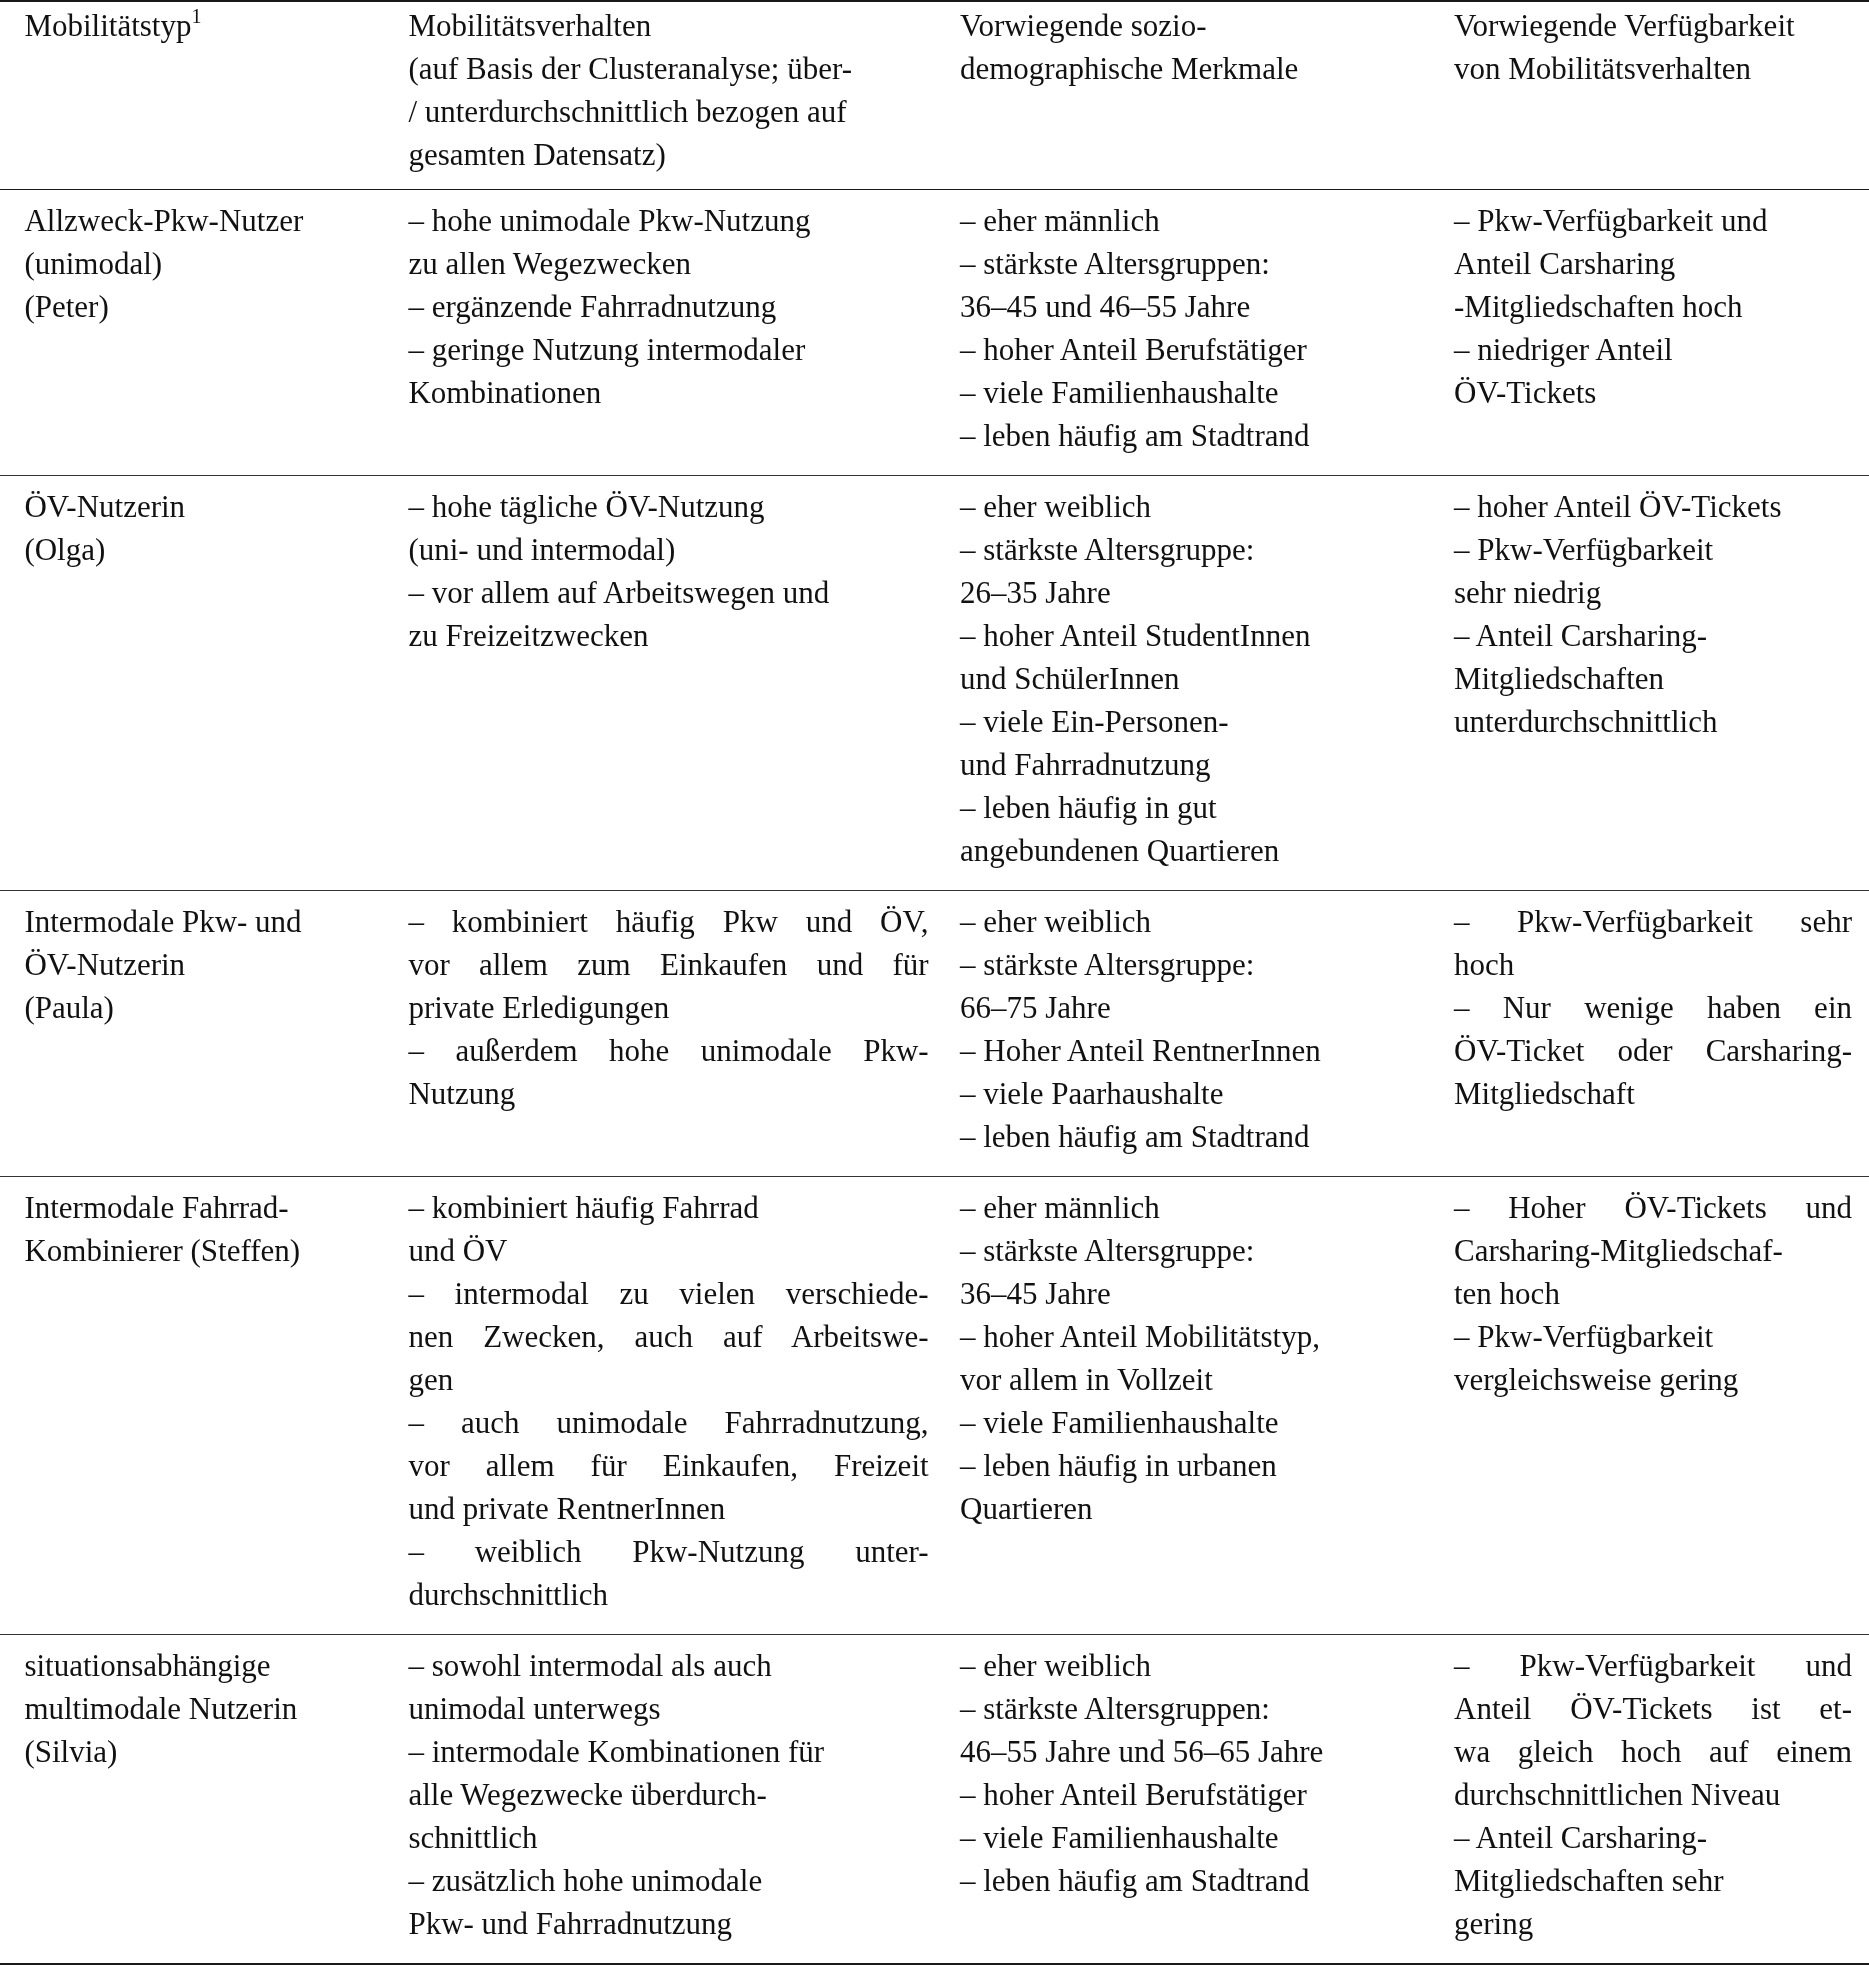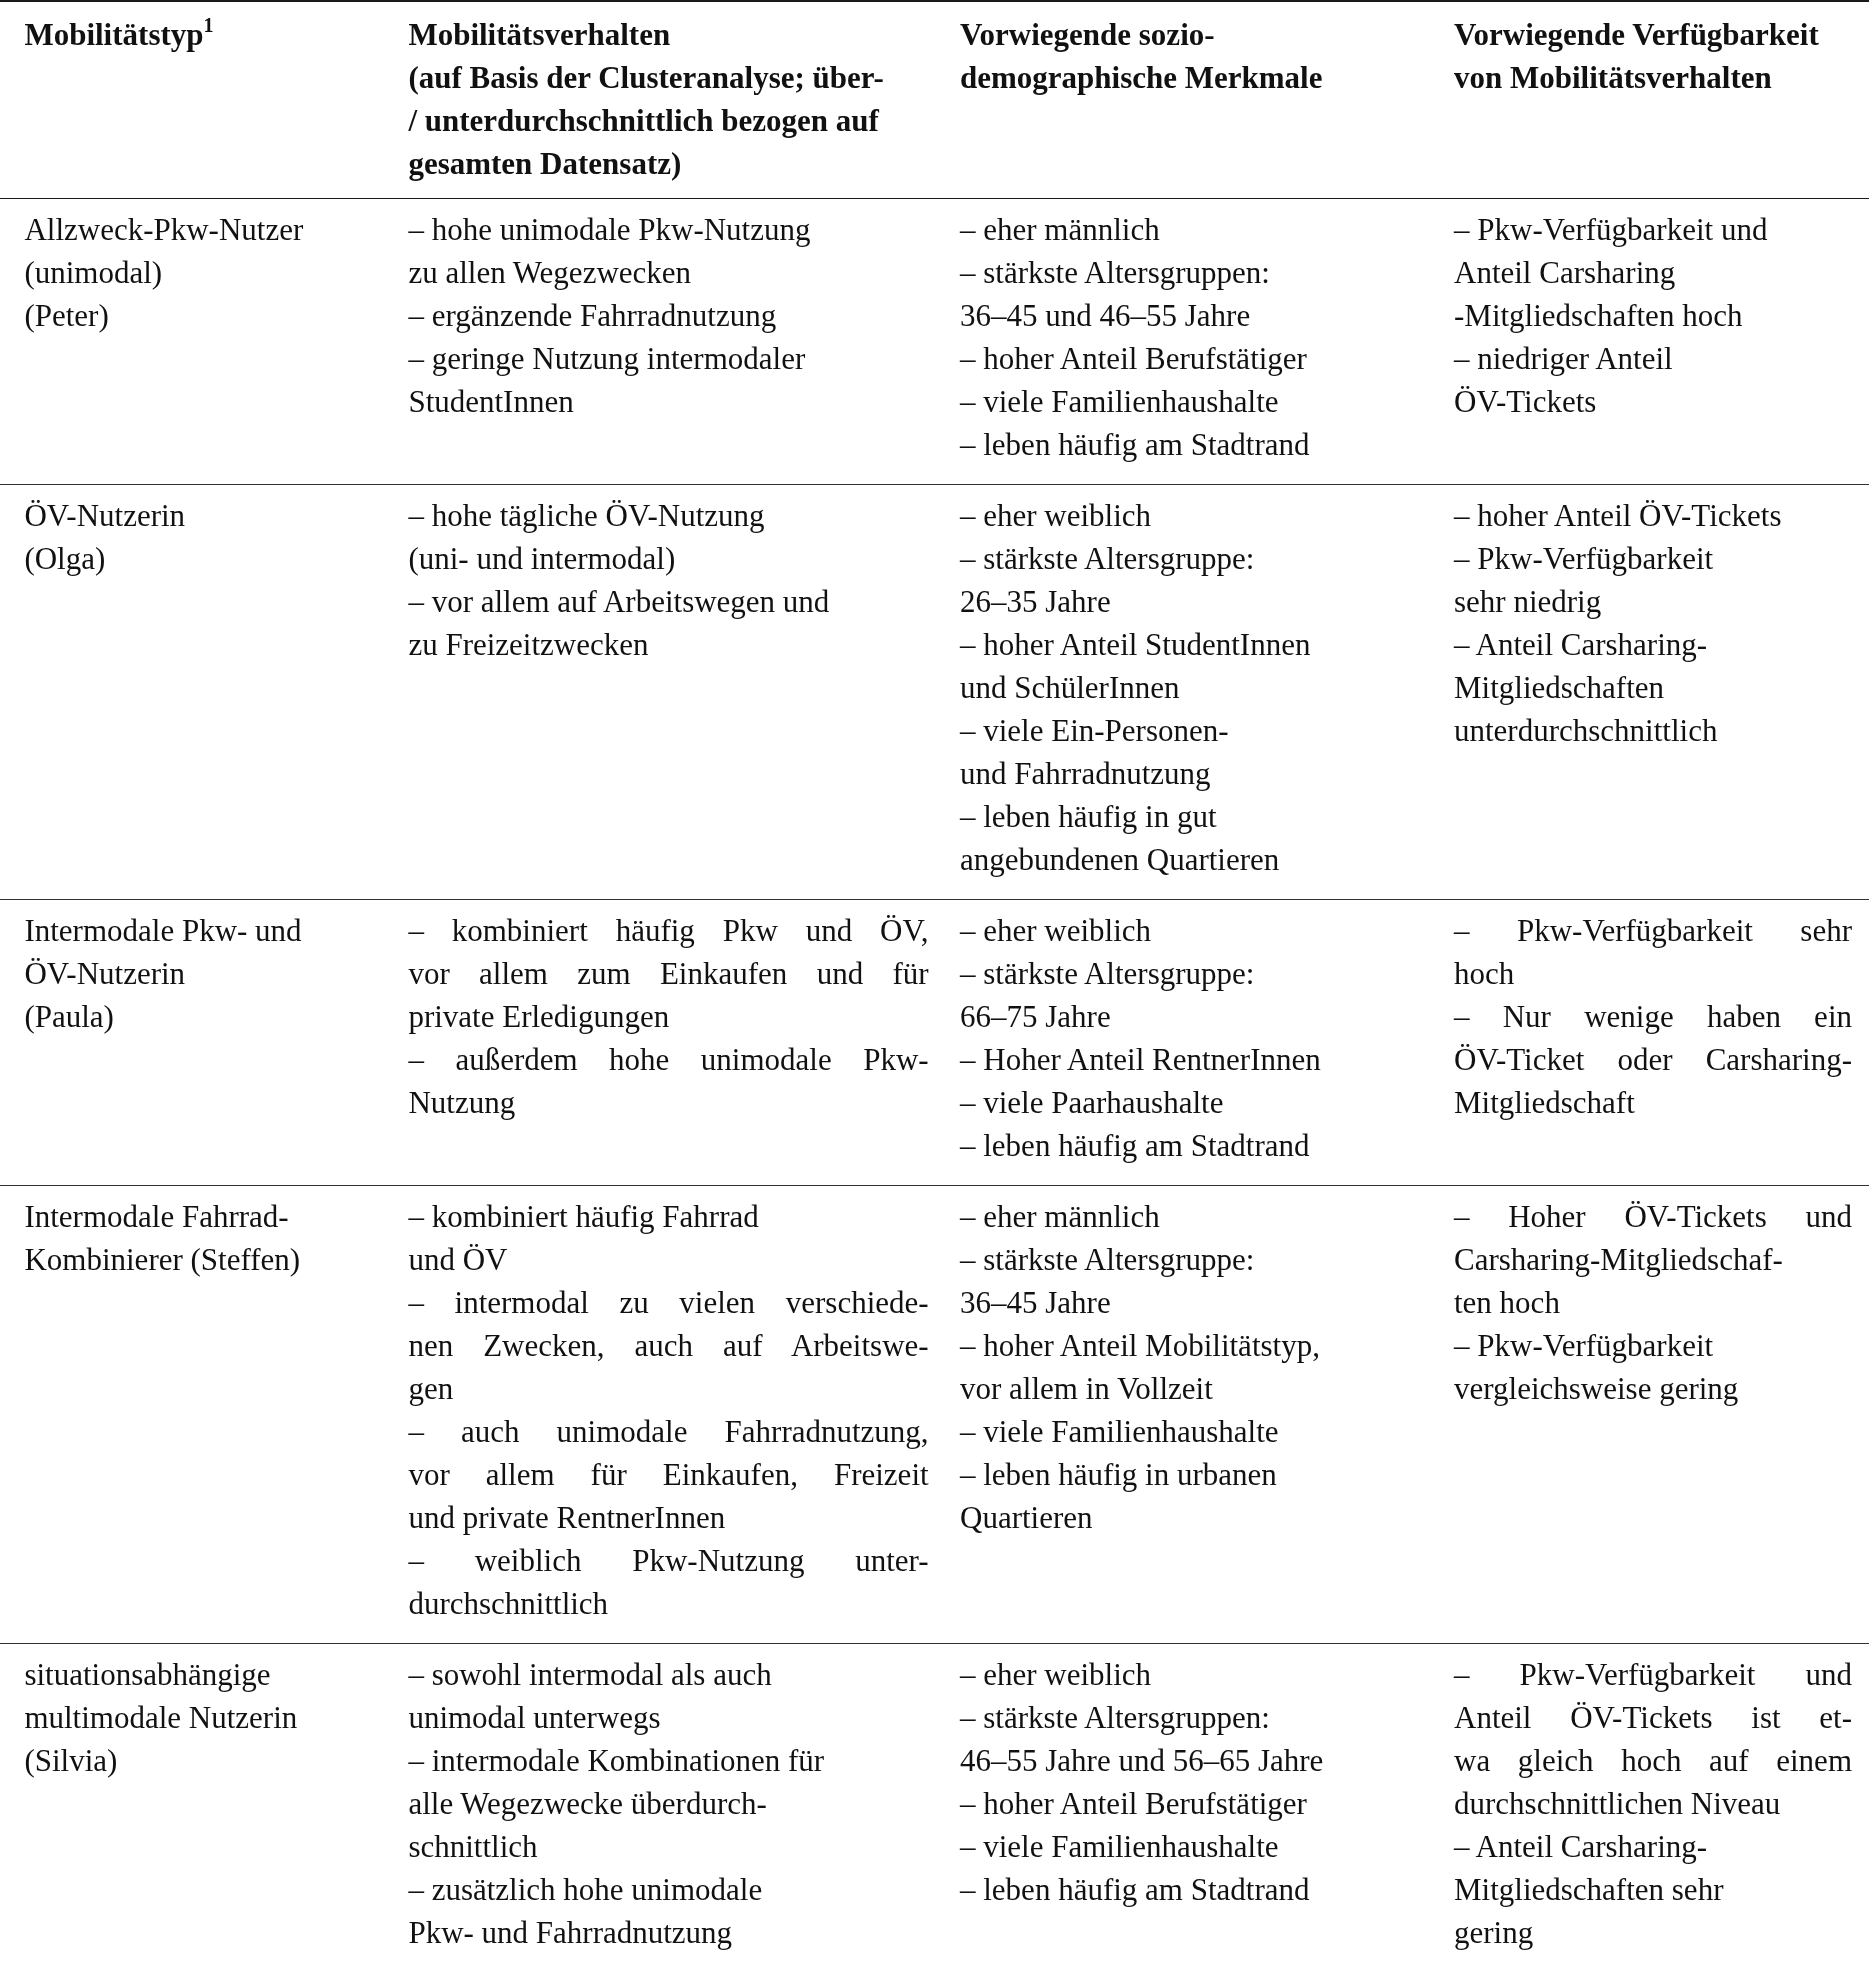--- a/index.html
+++ b/index.html
@@ -31,21 +31,21 @@
       text-align: left;
       font-weight: normal;
       font-size: 31px;
       line-height: 43px;
       padding: 0;
     }
     #doc-table thead tr {
       border-top: 2.7px solid #1a1a1a;
       border-bottom: 1.8px solid #1a1a1a;
     }
-    #doc-table thead th { padding-top: 11px; padding-bottom: 12.7px; font-weight: bold; }
+    #doc-table thead th { padding-top: 2px; padding-bottom: 12.7px; }
     #doc-table tbody tr { border-bottom: 1.8px solid #333333; }
     #doc-table tbody tr:last-child { border-bottom: 2.7px solid #1a1a1a; }
     #doc-table tbody td { padding-top: 9px; padding-bottom: 18px; }
     #doc-table .c1cell { padding-left: 24.4px; }
     #doc-table .c2cell { padding-left: 24.4px; padding-right: 5.4px; }
     #doc-table .c3cell { padding-left: 26px; }
     #doc-table .c4cell { padding-left: 26px; padding-right: 18px; }
     .line { display: block; white-space: nowrap; }
     .line.just {
       text-align: justify;
@@ -94,21 +94,21 @@
         <td class="c1cell">
           <span class="line">Allzweck-Pkw-Nutzer</span>
           <span class="line">(unimodal)</span>
           <span class="line">(Peter)</span>
         </td>
         <td class="c2cell">
           <span class="line">– hohe unimodale Pkw-Nutzung</span>
           <span class="line">zu allen Wegezwecken</span>
           <span class="line">– ergänzende Fahrradnutzung</span>
           <span class="line">– geringe Nutzung intermodaler</span>
-          <span class="line">StudentInnen</span>
+          <span class="line">Kombinationen</span>
         </td>
         <td class="c3cell">
           <span class="line">– eher männlich</span>
           <span class="line">– stärkste Altersgruppen:</span>
           <span class="line">36–45 und 46–55 Jahre</span>
           <span class="line">– hoher Anteil Berufstätiger</span>
           <span class="line">– viele Familienhaushalte</span>
           <span class="line">– leben häufig am Stadtrand</span>
         </td>
         <td class="c4cell">

